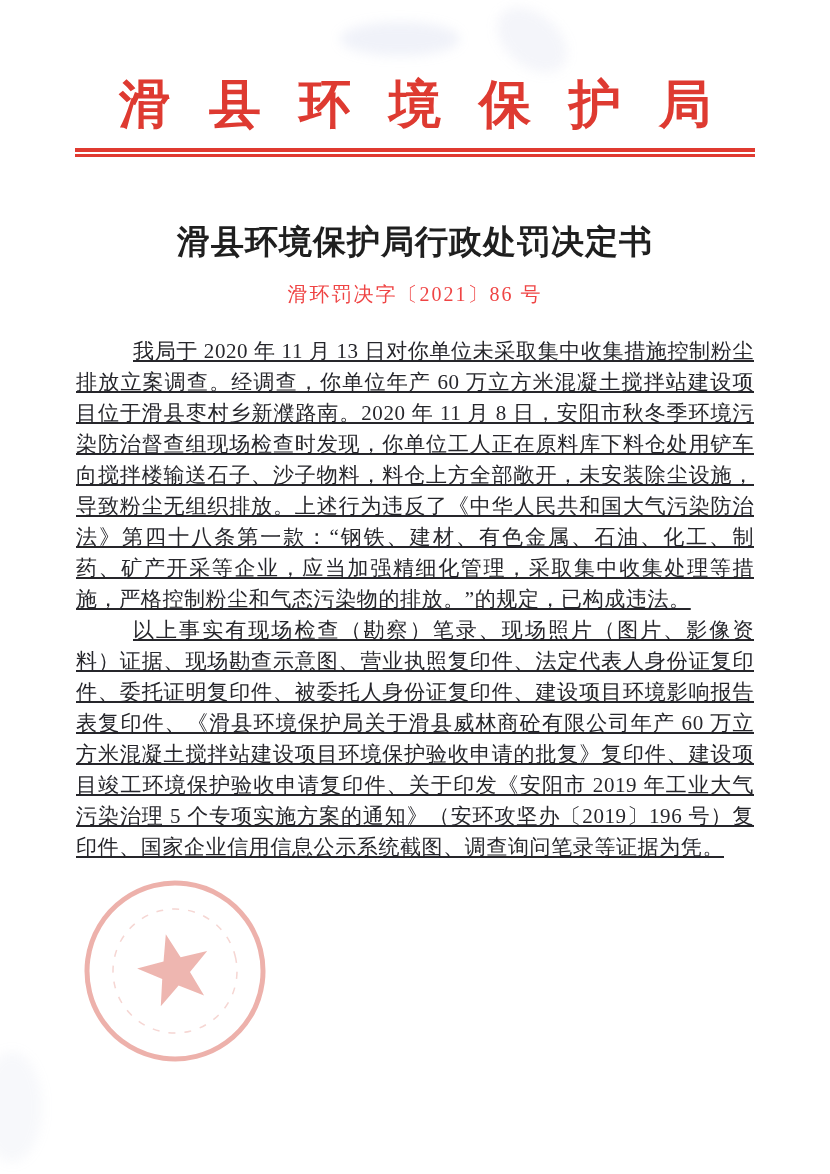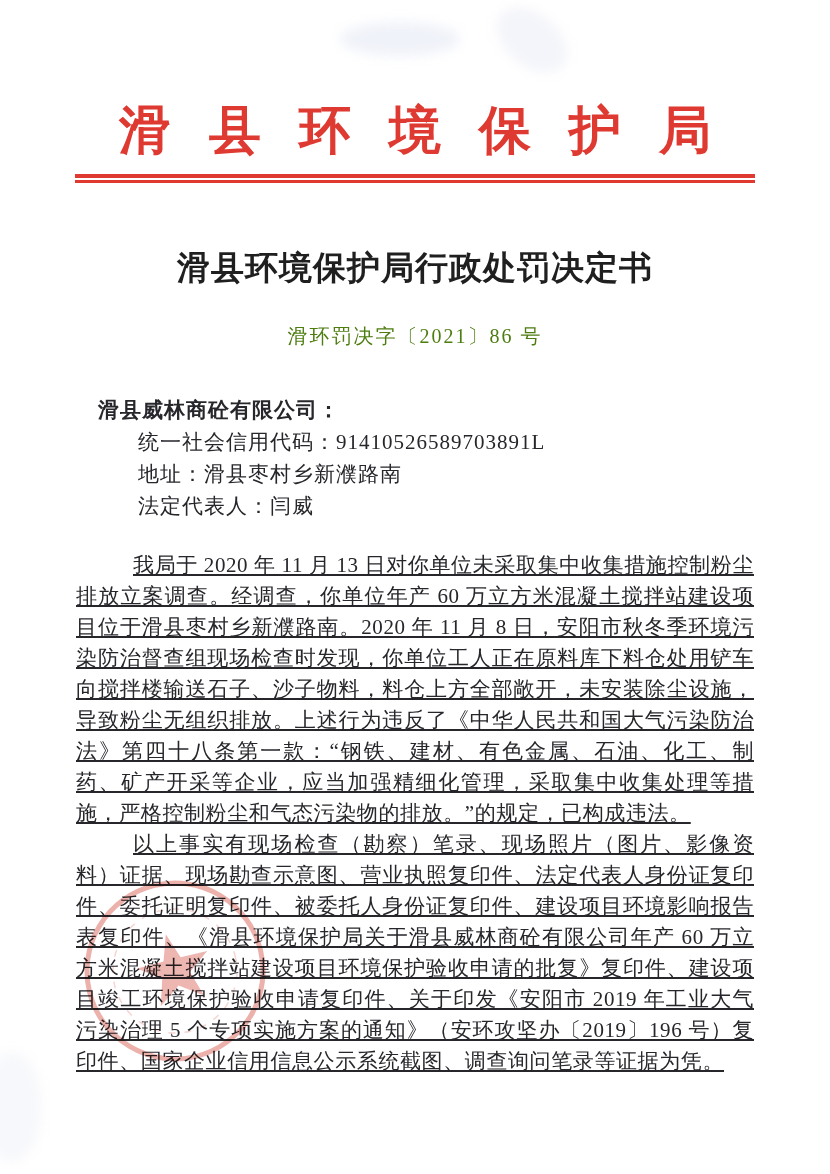--- a/index.html
+++ b/index.html
@@ -22,21 +22,21 @@
     border-radius: 50%;
     filter: blur(6px);
     pointer-events: none;
   }
   .artifact-1 { left: 340px; top: 22px; width: 120px; height: 34px; background: rgba(150,160,210,0.14); }
   .artifact-2 { left: 492px; top: 14px; width: 80px;  height: 52px; background: rgba(150,160,210,0.10); transform: rotate(40deg); }
   .artifact-3 { left: -18px; top: 1052px; width: 60px; height: 110px; background: rgba(150,160,210,0.08); }
 
   
   .agency-name {
-    padding-top: 98px;
+    padding-top: 72px;
     text-align: center;
     font-size: 52px;
     line-height: 66px;
     font-weight: bold;
     color: #de3a31;
     letter-spacing: 38px;
     text-indent: 38px;
     white-space: nowrap;
   }
 
@@ -51,25 +51,25 @@
   .doc-title {
     margin-top: 63px;
     text-align: center;
     font-size: 33px;
     font-weight: bold;
     letter-spacing: 1px;
     color: #1f1f1f;
   }
 
   .doc-number {
-    margin-top: 32px;
+    margin-top: 16px;
     text-align: center;
     font-size: 20px;
     letter-spacing: 2px;
-    color: #4d7c0f;
+    color: #ef4444;
   }
 
   .content {
     width: 678px;
     margin: 0 auto;
     font-size: 21px;
     color: #26262b;
   }
 
   .recipient { margin-top: 44px; line-height: 32px; }
@@ -110,26 +110,20 @@
   <div class="agency-name">滑县环境保护局</div>
 
   <div class="red-rule"></div>
 
   <div class="doc-title">滑县环境保护局行政处罚决定书</div>
 
   <div class="doc-number">滑环罚决字〔2021〕86 号</div>
 
   <div class="content">
 
-    <div class="recipient">
-      <div class="company">滑县威林商砼有限公司：</div>
-      <div class="detail">统一社会信用代码：91410526589703891L</div>
-      <div class="detail">地址：滑县枣村乡新濮路南</div>
-      <div class="detail">法定代表人：闫威</div>
-    </div>
 
     <div class="body-text">
       <p>我局于 2020 年 11 月 13 日对你单位未采取集中收集措施控制粉尘排放立案调查。经调查，你单位年产 60 万立方米混凝土搅拌站建设项目位于滑县枣村乡新濮路南。2020 年 11 月 8 日，安阳市秋冬季环境污染防治督查组现场检查时发现，你单位工人正在原料库下料仓处用铲车向搅拌楼输送石子、沙子物料，料仓上方全部敞开，未安装除尘设施，导致粉尘无组织排放。上述行为违反了《中华人民共和国大气污染防治法》第四十八条第一款：“钢铁、建材、有色金属、石油、化工、制药、矿产开采等企业，应当加强精细化管理，采取集中收集处理等措施，严格控制粉尘和气态污染物的排放。”的规定，已构成违法。</p>
       <p>以上事实有现场检查（勘察）笔录、现场照片（图片、影像资料）证据、现场勘查示意图、营业执照复印件、法定代表人身份证复印件、委托证明复印件、被委托人身份证复印件、建设项目环境影响报告表复印件、《滑县环境保护局关于滑县威林商砼有限公司年产 60 万立方米混凝土搅拌站建设项目环境保护验收申请的批复》复印件、建设项目竣工环境保护验收申请复印件、关于印发《安阳市 2019 年工业大气污染治理 5 个专项实施方案的通知》（安环攻坚办〔2019〕196 号）复印件、国家企业信用信息公示系统截图、调查询问笔录等证据为凭。</p>
     </div>
 
   </div>
 
   <svg class="seal" viewBox="0 0 190 190">
     <g>

